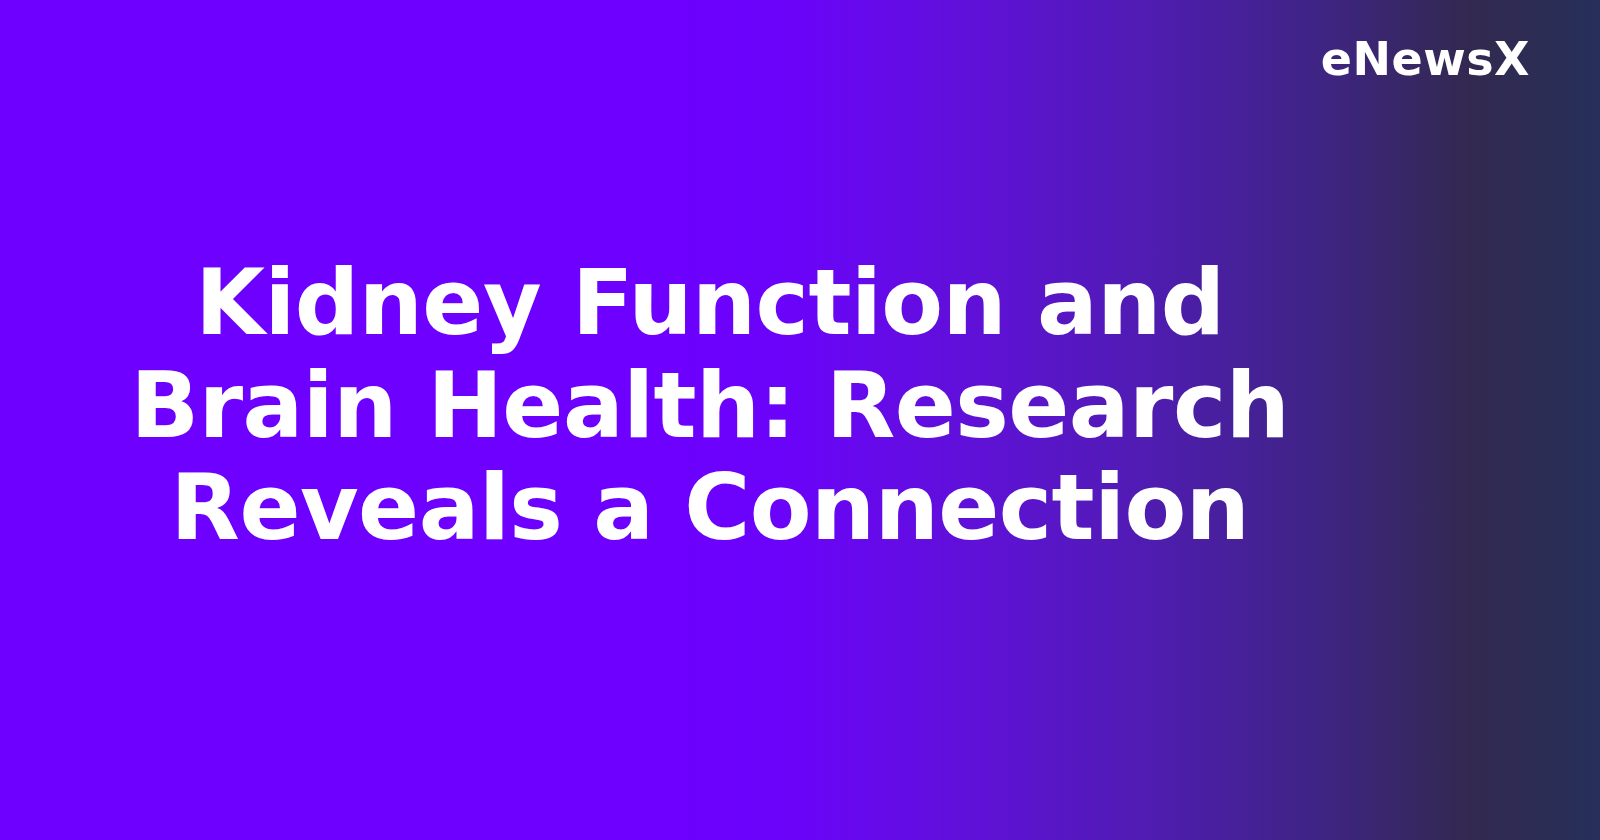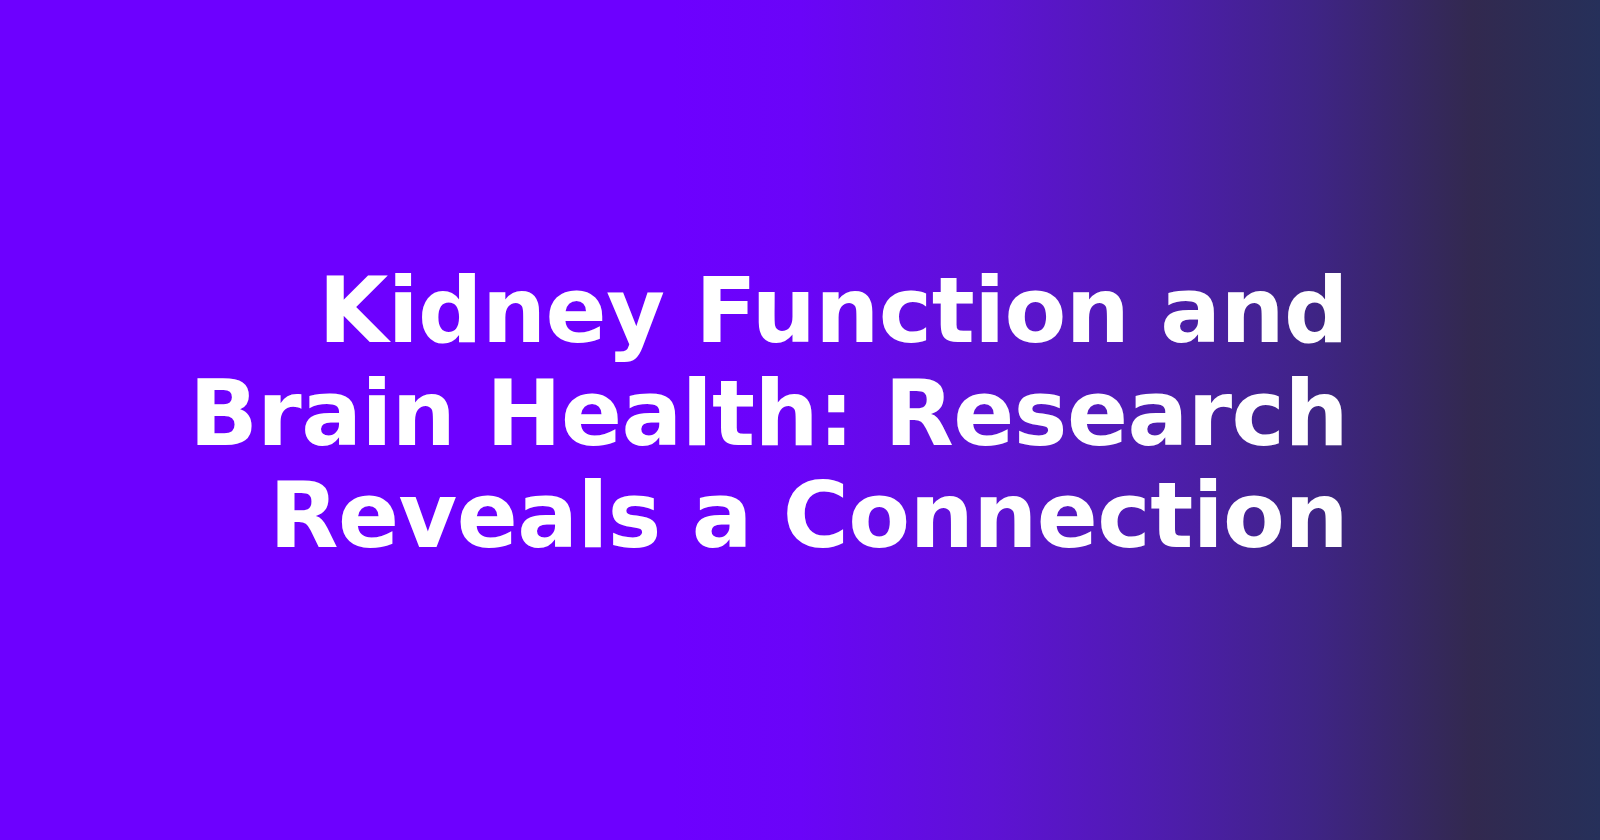--- a/index.html
+++ b/index.html
@@ -52,34 +52,37 @@
   }
 
   
   .headline-wrap {
     position: absolute;
     left: 60px;
     top: 248px;
     width: 1300px;
   }
   .headline {
-    margin: 12px;
+    margin: 4px;
     font-family: "DejaVu Sans", "Liberation Sans", sans-serif;
     font-size: 90px;
     font-weight: 700;
     line-height: 1.14;
     letter-spacing: -0.5px;
     color: #ffffff;
-    text-align: right;
+    text-align: center;
     word-wrap: break-word;
   }
 </style>
 </head>
 <body>
 
 <div class="banner">
 
+  <div class="brand">
+    <span class="brand-wordmark">eNewsX</span>
+  </div>
 
   <div class="headline-wrap">
     <h1 class="headline">Kidney Function and Brain Health: Research Reveals a Connection</h1>
   </div>
 
 </div>
 
 </body></html>

